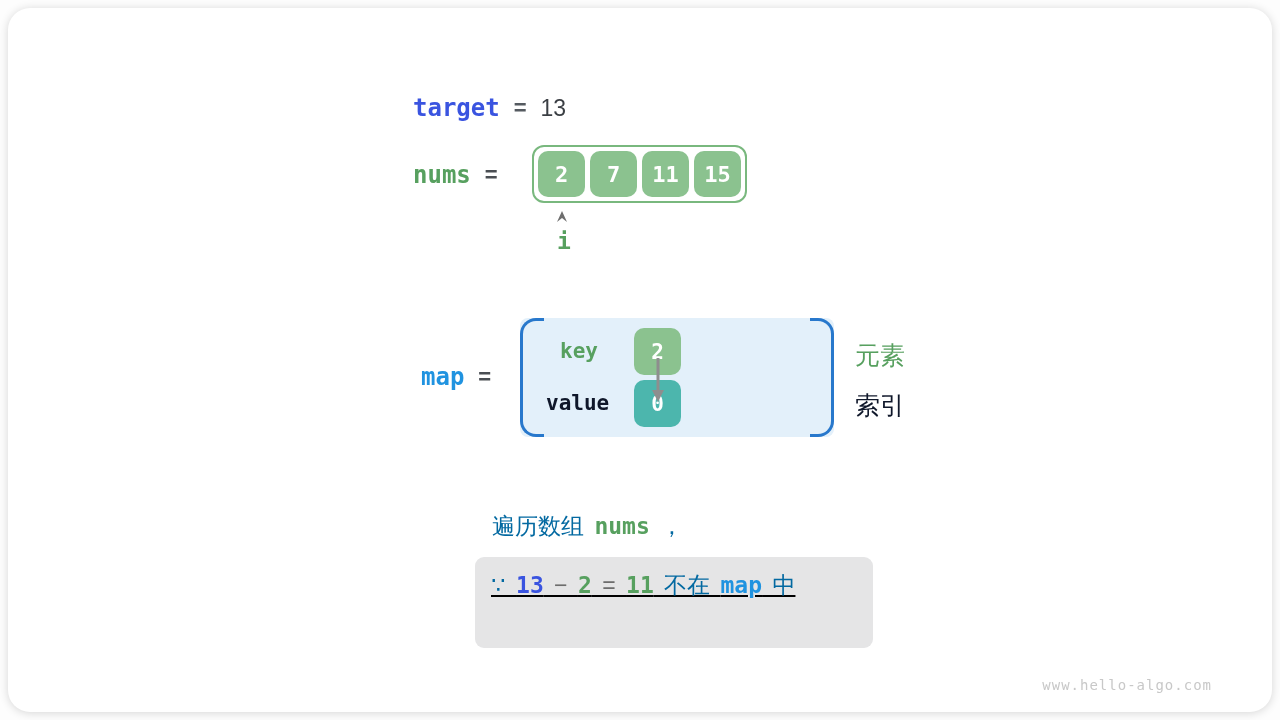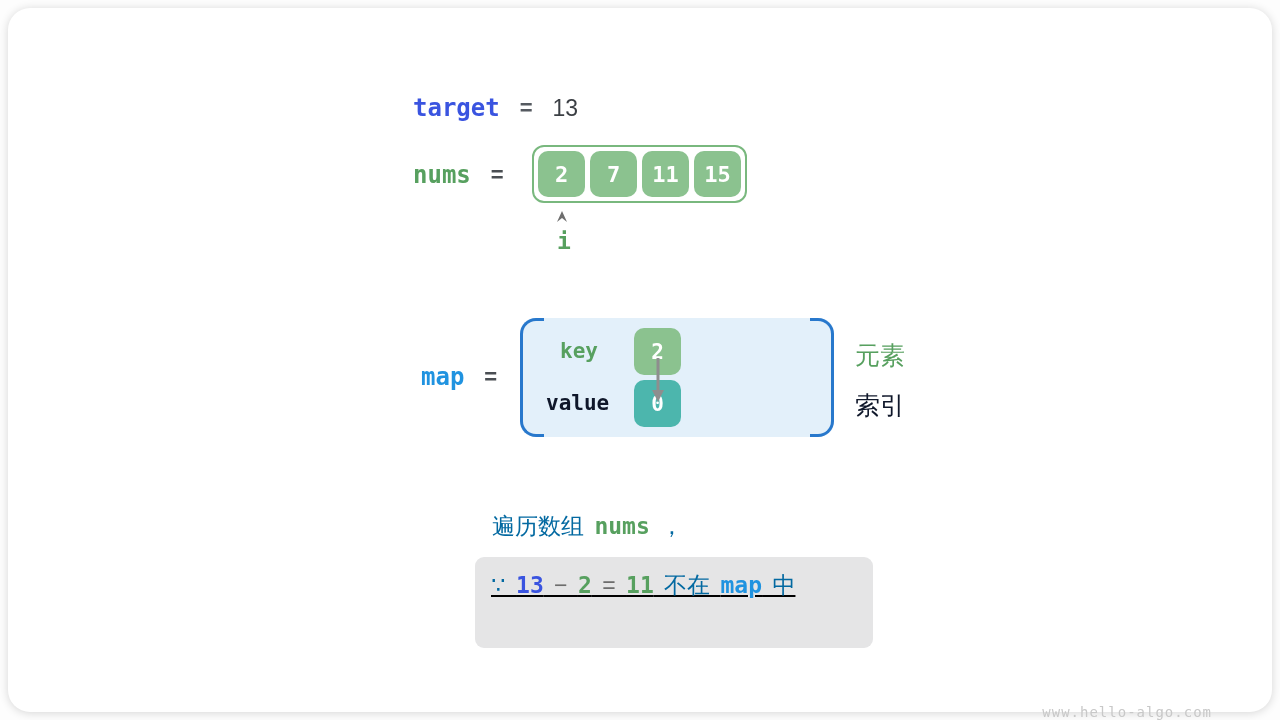--- a/index.html
+++ b/index.html
@@ -4,40 +4,40 @@
 <style>
   html,body{margin:0;padding:0;background:#ffffff;}
   body{font-family:"Liberation Sans","DejaVu Sans",sans-serif;}
   #stage{position:relative;width:1280px;height:720px;overflow:hidden;background:#fdfdfd;}
   .card{position:absolute;left:8px;top:8px;right:8px;bottom:8px;background:#ffffff;
         border-radius:22px;box-shadow:0 1px 10px rgba(0,0,0,0.16);}
   .mono{font-family:"DejaVu Sans Mono","Liberation Mono",monospace;}
   .abs{position:absolute;}
 
   
-  .var-row{display:flex;align-items:center;gap:20px;}
+  .var-row{display:flex;align-items:center;gap:14px;}
   .kw{font-size:24px;font-weight:bold;}
   .kw-indigo{color:#3a54e0;}
   .kw-green{color:#57a05f;}
   .kw-blue{color:#2093e0;}
   .kw-teal{color:#0f172a;}
   .eq{font-size:22px;font-weight:bold;color:#4a4e53;}
   .eq-light{font-weight:600;color:#555a60;}
   .plain-val{font-size:23px;color:#3b3f44;}
 
   
   .array-box{position:absolute;left:532px;top:145px;display:flex;gap:5px;
              padding:4px;background:#ffffff;border:2px solid #79b87e;border-radius:12px;}
   .cell{width:47px;height:46px;border-radius:10px;background:#8bc28f;color:#ffffff;
         display:flex;align-items:center;justify-content:center;
         font-size:22px;font-weight:bold;}
 
   
   .map-box{position:absolute;left:520px;top:318px;width:314px;height:119px;
-           background:#e3f0fa;border-radius:15px;text-decoration:underline;}
+           background:#e3f0fa;border-radius:8px;text-decoration:underline;}
   .bracket{position:absolute;top:0;bottom:0;width:24px;box-sizing:border-box;}
   .bracket-left{left:0;border:3px solid #2878cc;border-right:none;border-radius:16px 0 0 16px;}
   .bracket-right{right:0;border:3px solid #2878cc;border-left:none;border-radius:0 16px 16px 0;}
   .map-lbl{position:absolute;font-size:21px;font-weight:bold;}
   .kv-cell{position:absolute;left:114px;width:47px;height:47px;border-radius:10px;
            color:#ffffff;display:flex;align-items:center;justify-content:center;
            font-size:21px;font-weight:bold;}
   .kv-key{top:10px;background:#8bc28f;}
   .kv-val{top:62px;background:#4cb6ad;}
 
@@ -48,21 +48,21 @@
   .note-box{position:absolute;left:475px;top:557px;width:398px;height:91px;box-sizing:border-box;
             background:#e5e5e6;border-radius:9px;padding:10px 16px 0 16px;}
   .note-line{font-size:23px;line-height:36px;word-spacing:4px;white-space:pre-wrap;text-decoration:underline;}
   .seg-dark{color:#0369a1;}
   .seg-gray{color:#6d6d6d;}
   .seg-indigo{color:#3a54e0;font-weight:bold;}
   .seg-green{color:#57a05f;font-weight:bold;}
   .seg-blue{color:#2093e0;font-weight:bold;}
   .seg-mono{font-family:"DejaVu Sans Mono","Liberation Mono",monospace;}
 
-  .watermark{position:absolute;right:68px;top:677px;font-size:14px;color:#c8c8c8;letter-spacing:1px;margin-top:27px;}
+  .watermark{position:absolute;right:68px;top:677px;font-size:14px;color:#c8c8c8;letter-spacing:1px;}
 </style>
 </head>
 <body>
 
 <div id="stage">
   <div class="card"></div>
 
   <div class="abs var-row" style="left:413px;top:94px;">
     <span class="kw kw-indigo mono">target</span>
     <span class="eq eq-light">=</span>

